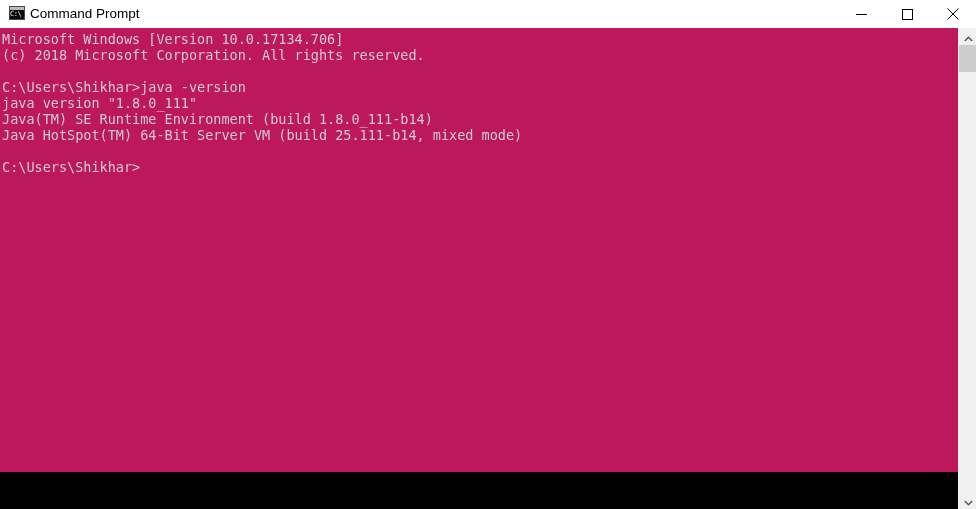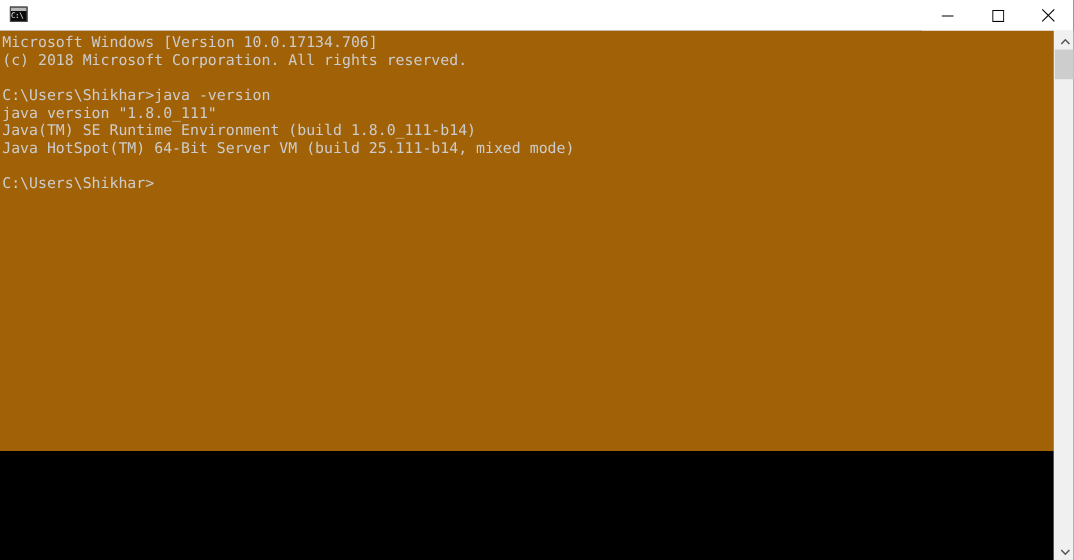--- a/index.html
+++ b/index.html
@@ -97,22 +97,22 @@
     background: #ffffff;
   }
   .win-btn svg { display: block; }
 
   
   .console {
     position: absolute;
     left: 0;
     top: 28px;
     width: 958px;
-    height: 382px;
-    background: #a16207;
+    height: 444px;
+    background: #be185d;
     overflow: hidden;
   }
 
   .console-text {
     margin: 0;
     padding: 3px 0 0 2px;
     font-family: "DejaVu Sans Mono", monospace;
     font-size: 13.5px;
     line-height: 16px;
     color: #cccccc;
@@ -164,20 +164,21 @@
 <body>
 
 <div class="window">
 
   <div class="titlebar">
     <div class="title-icon">
       <div class="frame"></div>
       <div class="bar"></div>
       <div class="cmdtext">C:\</div>
     </div>
+    <div class="title-text">Command Prompt</div>
     <div class="titlebar-spacer"></div>
     <div class="win-controls">
       <div class="win-btn">
         <span>
           <svg width="11" height="11" viewBox="0 0 11 11">
             <line x1="0" y1="5.5" x2="11" y2="5.5" stroke="#000000" stroke-width="1"></line>
           </svg>
         </span>
       </div>
       <div class="win-btn">

